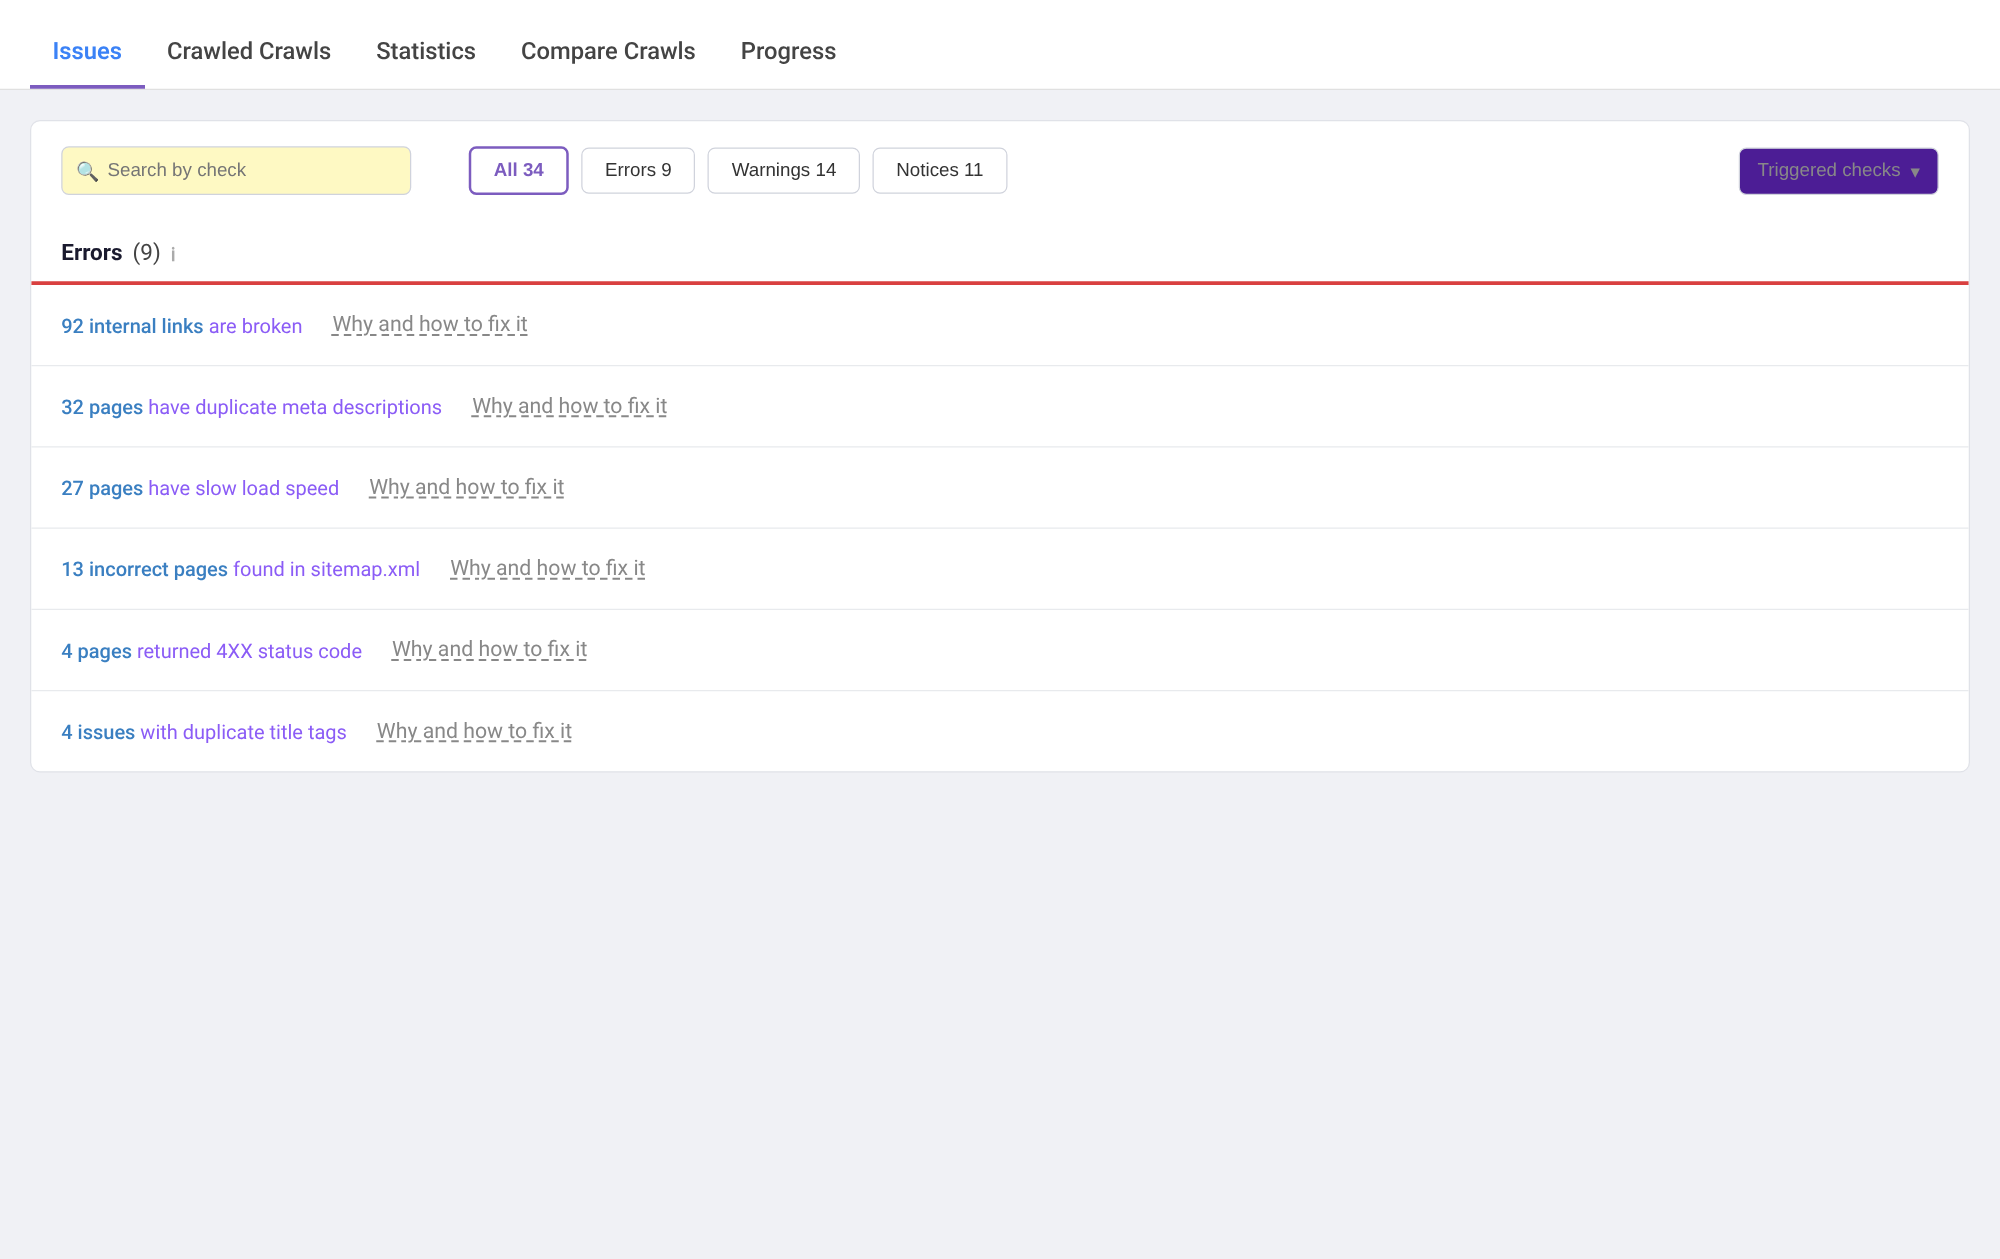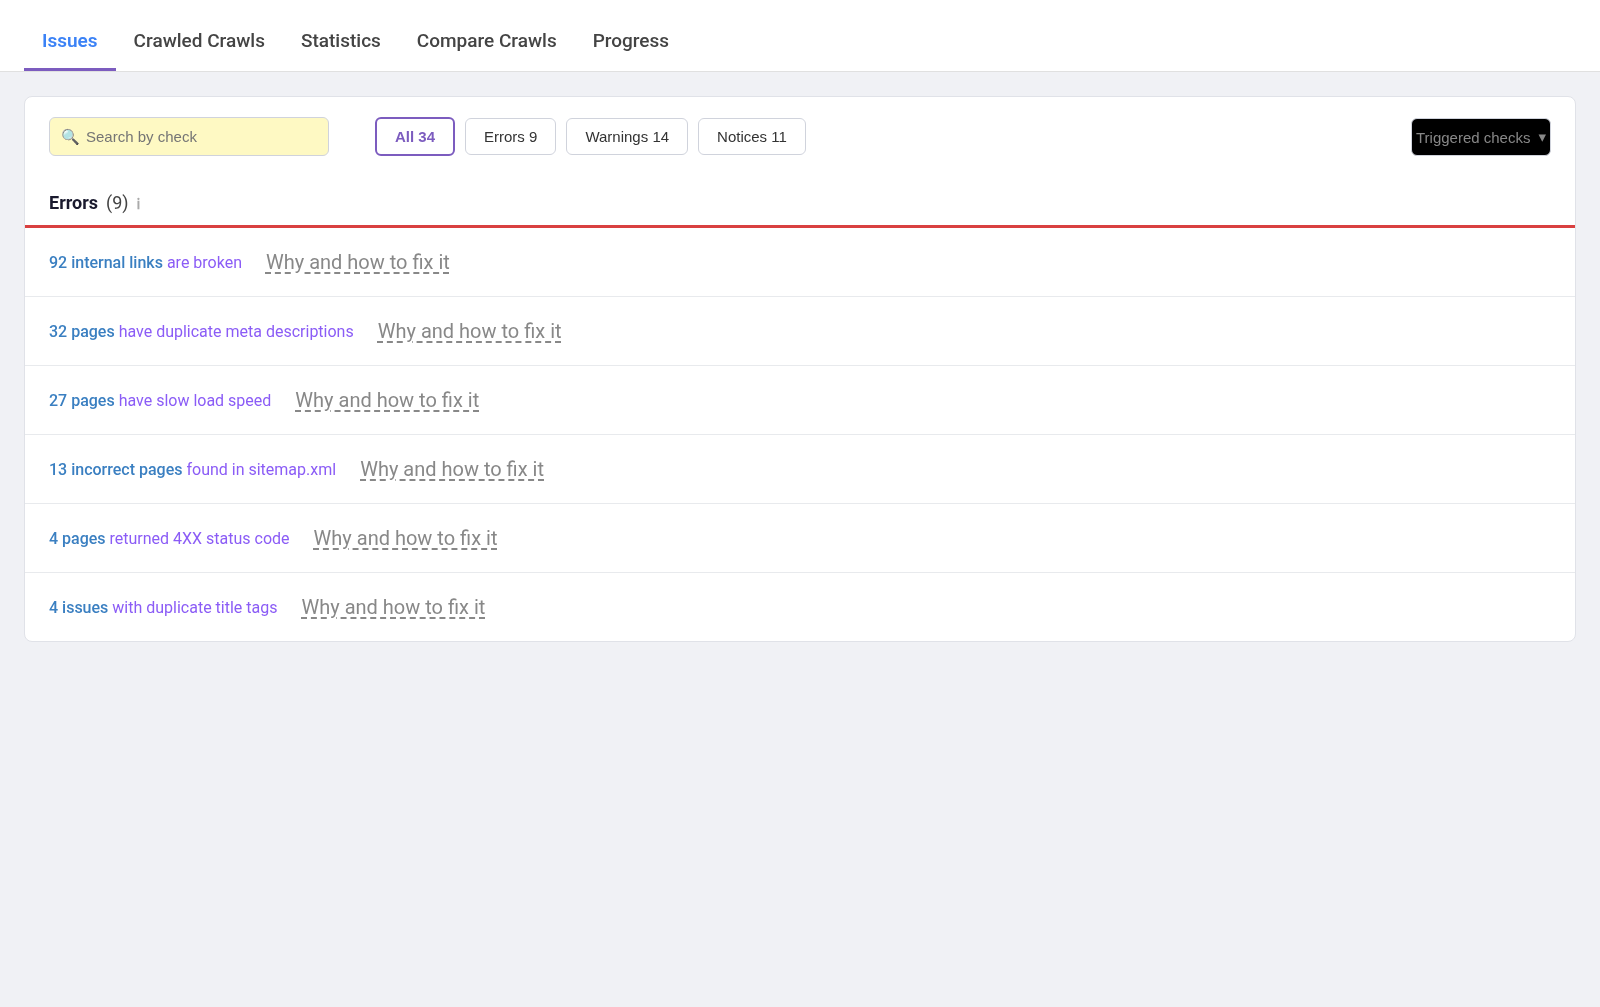--- a/index.html
+++ b/index.html
@@ -93,29 +93,29 @@
     .filter-btn.active {
       border: 2px solid #7c5cbf;
       color: #7c5cbf;
       font-weight: 700;
       background: #fff;
       margin-left: 36px;
     }
 
     .triggered-btn {
       margin-left: auto;
-      padding: 9px 4px;
+      padding: 9px 14px;
       border: 1px solid #d0d3dc;
       border-radius: 6px;
       font-size: 15px;
-      background: #000000;
+      background: #4c1d95;
       cursor: pointer;
       color: #888;
       display: flex;
-      align-items: flex-end;
+      align-items: center;
       gap: 8px;
       white-space: nowrap;
     }
 
     
     .section-header {
       padding: 16px 24px 12px;
       font-size: 18px;
       font-weight: 700;
       color: #1a1a2e;
@@ -163,21 +163,21 @@
     .issue-text {
       color: #8b5cf6;
     }
 
     .fix-link {
       color: #888;
       text-decoration: underline;
       text-decoration-style: dashed;
       text-underline-offset: 3px;
       cursor: pointer;
-      font-size: 20px;
+      font-size: 17px;
       margin-left: 12px;
       white-space: nowrap;
     }
   </style>
 </head>
 <body>
 
 <nav class="top-nav">
   <div class="nav-item active">Issues</div>
   <div class="nav-item">Crawled Crawls</div>

